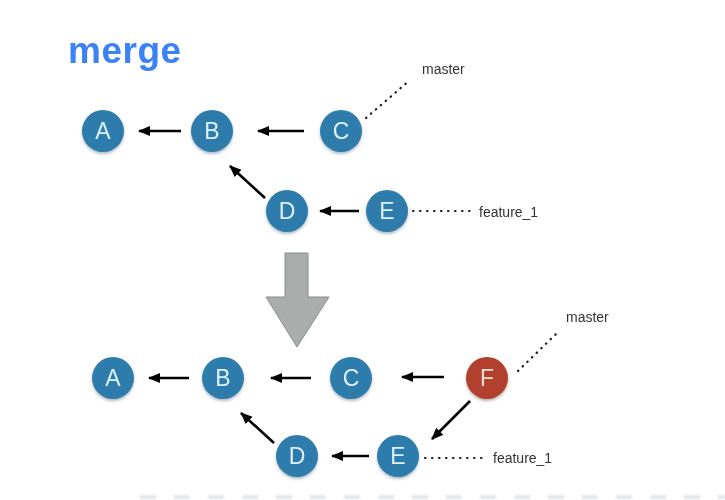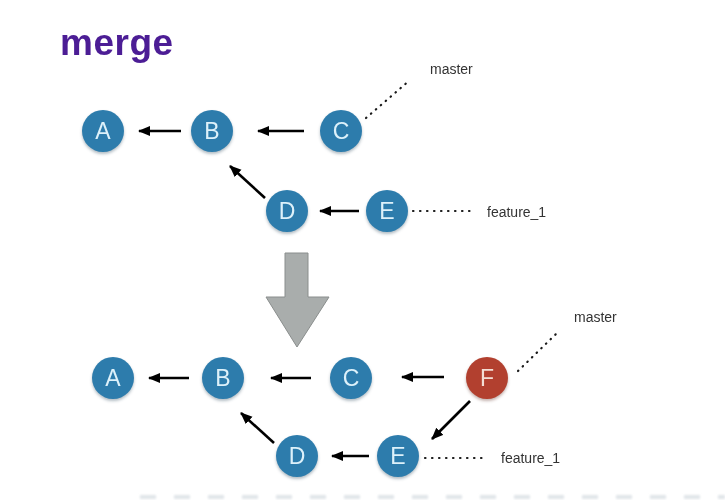--- a/index.html
+++ b/index.html
@@ -5,39 +5,39 @@
   html,body{margin:0;padding:0;background:#ffffff;}
   .canvas{
     position:relative;
     width:725px;height:500px;
     background:#ffffff;
     overflow:hidden;
     font-family:"Liberation Sans","DejaVu Sans",sans-serif;
   }
   .page-title{
     position:absolute;left:60px;top:22px;
-    font-size:37px;font-weight:bold;color:#4c1d95;
-    letter-spacing:0.5px;margin:0;
+    font-size:37px;font-weight:bold;color:#3b82f6;
+    letter-spacing:0.5px;margin:8px;
   }
   .node{
     position:absolute;width:42px;height:42px;border-radius:50%;
     display:flex;align-items:center;justify-content:center;
     background:#2d7cac;
     box-shadow:0 2px 3px rgba(40,70,90,0.35);
   }
   .node span{
     color:#ddf1fa;font-size:23px;font-weight:400;line-height:1;
   }
   .node.merge{
     background:#b2402f;
     box-shadow:0 2px 3px rgba(90,40,30,0.35);
   }
   .node.merge span{color:#f3ded4;}
   .branch-label{
-    position:absolute;font-size:14px;color:#333333;white-space:nowrap;margin-left:8px;
+    position:absolute;font-size:14px;color:#333333;white-space:nowrap;
   }
   .diagram-svg{position:absolute;left:0;top:0;}
   .bottom-smudge{
     position:absolute;left:140px;bottom:1px;height:4px;width:585px;
     background:repeating-linear-gradient(90deg,#c9d2d8 0 16px,transparent 16px 34px);
     filter:blur(1.2px);opacity:0.55;
   }
 </style>
 </head>
 <body>

